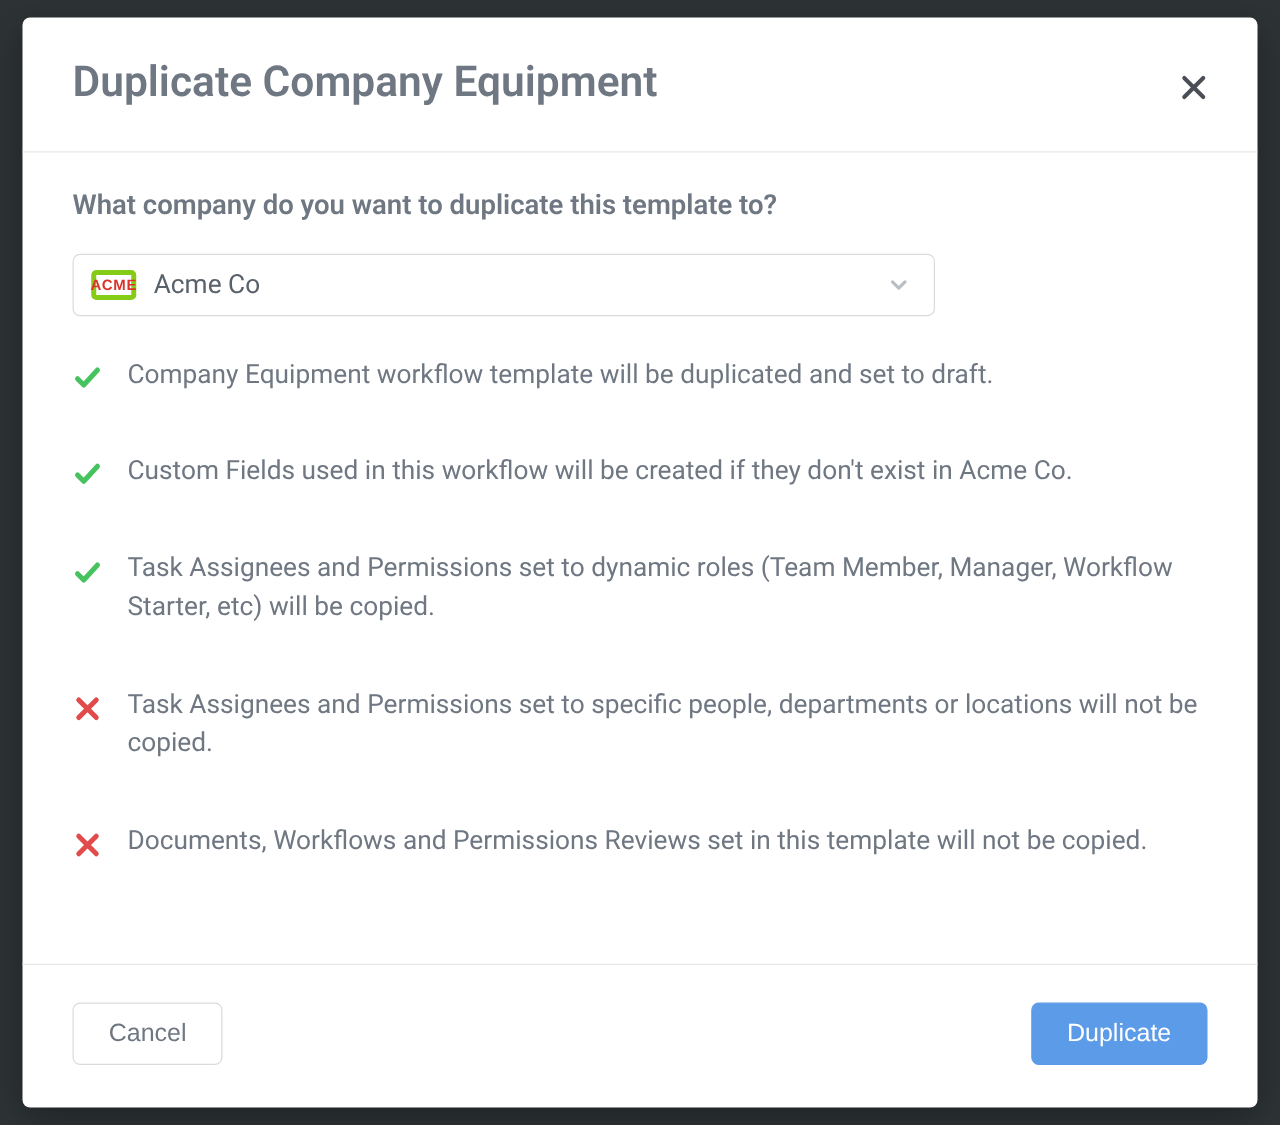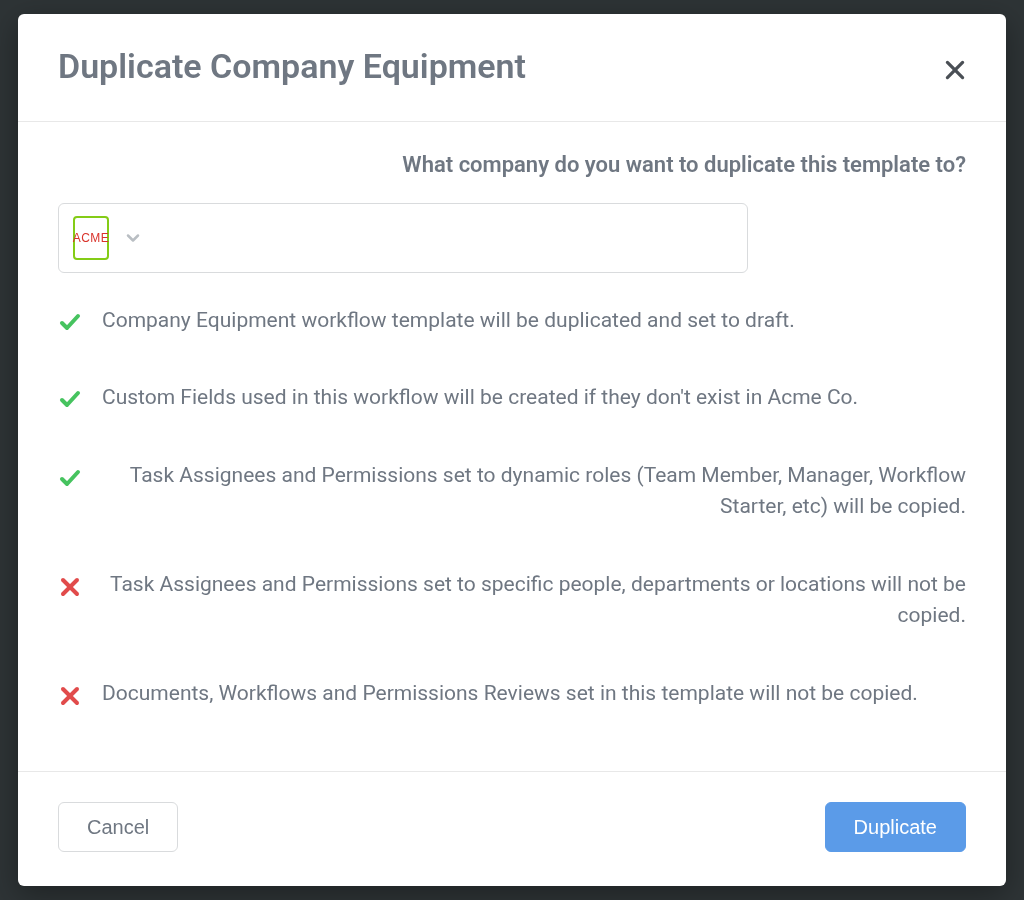--- a/index.html
+++ b/index.html
@@ -52,21 +52,20 @@
     margin-top: -6px;
     margin-right: -6px;
     color: #4a4f55;
   }
   .close-btn svg { width: 26px; height: 26px; display:block; }
 
   .modal-body {
     padding: 30px 40px 40px 40px;
     flex: 1;
     overflow: auto;
-    text-align: right;
   }
 
   .prompt {
     font-size: 22px;
     font-weight: 600;
     color: #6f7782;
     margin: 0 0 26px 0;
   }
 
   .company-select {
@@ -74,29 +73,30 @@
     border: 1px solid #d9dbdd;
     border-radius: 6px;
     padding: 12px 18px 12px 14px;
     display: flex;
     align-items: center;
     gap: 14px;
     cursor: pointer;
     background: #fff;
   }
   .company-logo {
-    width: 36px; height: 44px;
-    border: 2px solid #84cc16;
+    width: 36px; height: 24px;
+    border: 4px solid #84cc16;
     border-radius: 4px;
     display: flex; align-items: center; justify-content: center;
     font-family: Impact, "Arial Black", sans-serif;
     font-size: 12px;
     letter-spacing: 0.5px;
     color: #d9332b;
     background: #fff;
+    font-weight: bold;
   }
   .company-name {
     flex: 1;
     font-size: 21px;
     color: #59616a;
   }
   .chevron {
     color: #b9bec3;
   }
   .chevron svg { width: 20px; height: 20px; display:block; }
@@ -171,20 +171,21 @@
       </span>
     </button>
   </div>
 
   <div class="modal-body">
 
     <p class="prompt">What company do you want to duplicate this template to?</p>
 
     <div class="company-select" role="button" tabindex="0">
       <div class="company-logo">ACME</div>
+      <div class="company-name">Acme Co</div>
       <span class="chevron">
         <svg viewBox="0 0 24 24" fill="none" stroke="currentColor" stroke-width="3" stroke-linecap="round" stroke-linejoin="round">
           <polyline points="6 9 12 15 18 9"></polyline>
         </svg>
       </span>
     </div>
 
     <div class="notes">
 
       <div class="note-row single-line">

